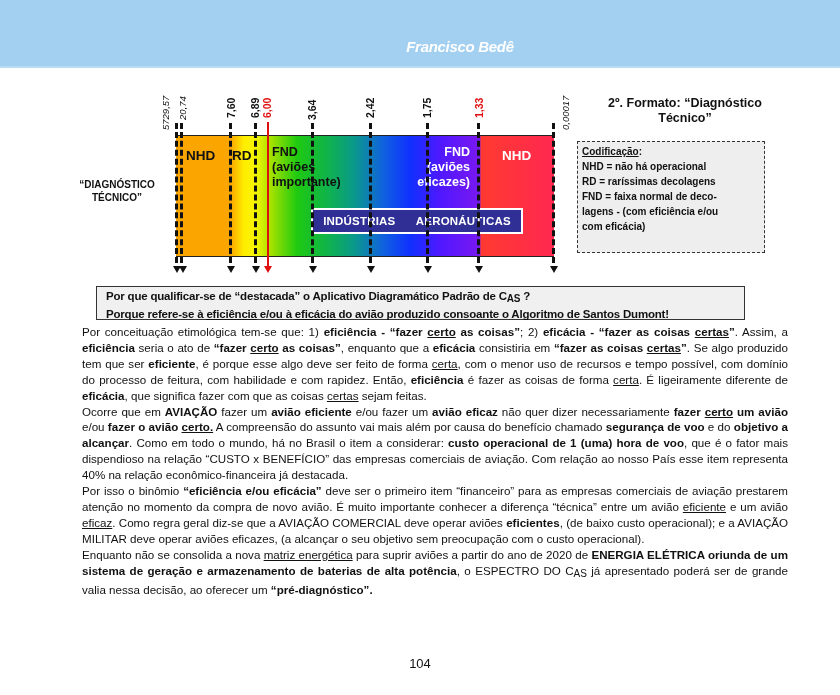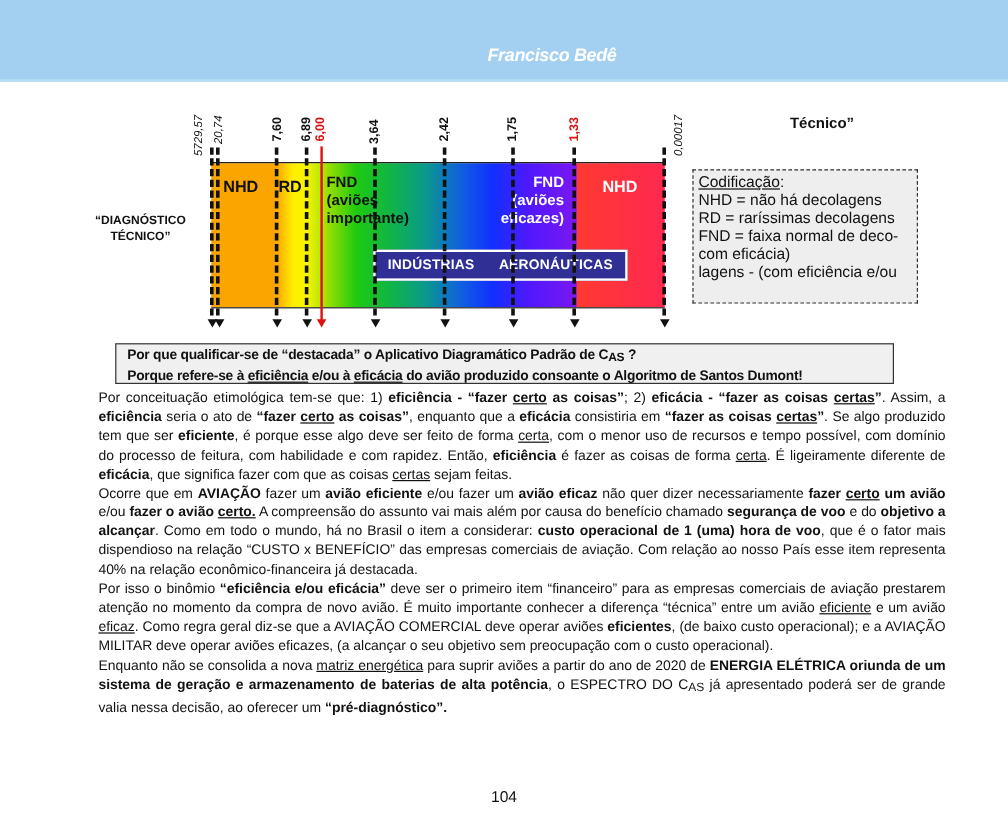--- a/index.html
+++ b/index.html
@@ -18,21 +18,21 @@
   .arrow.red { border-top-color:#e01010; }
   .tick-label { position:absolute; transform-origin:left top; transform:rotate(-90deg); font-size:10.5px; font-weight:bold; white-space:nowrap; color:#111; }
   .tick-label.italic { font-weight:normal; font-style:italic; font-size:9.5px; }
   .tick-label.red { color:#e01010; }
   .zone { position:absolute; font-weight:bold; font-size:13.5px; line-height:15px; }
   .zone.white { color:#fff; }
   .banner { position:absolute; left:266px; top:128px; width:208px; height:22px; background:#2f2f96; border:2px solid #fff; color:#fff; font-weight:bold; font-size:11.5px; display:flex; align-items:center; justify-content:space-around; letter-spacing:0.2px;margin-left:45px; }
   .diag-label { position:absolute; left:62px; top:98px; width:110px; text-align:center; font-weight:bold; font-size:10px; line-height:13px; }
 
   .format-title { position:absolute; left:585px; top:96px; width:200px; text-align:center; font-weight:bold; font-size:12.5px; line-height:15px; }
-  .codebox { position:absolute; left:577px; top:141px; width:188px; height:112px; background:#eeeeee; border:1.5px dashed #333; padding:2px 4px; box-sizing:border-box; font-weight:normal; font-size:13px; line-height:15px; }
+  .codebox { position:absolute; left:577px; top:141px; width:188px; height:112px; background:#eeeeee; border:1.5px dashed #333; padding:2px 4px; box-sizing:border-box; font-weight:bold; font-size:10px; line-height:15px; }
   .codebox .u { text-decoration:underline; }
   .codebox .indent { padding-left:28px; }
 
   .qbox { position:absolute; left:96px; top:286px; width:649px; height:34px; background:#f0f0f0; border:1px solid #333; box-sizing:border-box; padding:2px 9px; font-weight:bold; font-size:11.5px; line-height:14.5px; letter-spacing:-0.2px; }
   .qbox u { text-decoration:underline; }
   sub { font-size:10px; vertical-align:-2px; }
 
   .body-text { position:absolute; left:82px; top:324px; width:706px; font-size:11.6px; line-height:15.9px; text-align:justify; color:#111; }
   .body-text p { margin:0; }
   .page-num { position:absolute; left:0; width:840px; top:656px; text-align:center; font-size:13px; }
@@ -99,30 +99,31 @@
   <div class="tick-label" style="left:249px;top:38px;">6,89</div>
   <div class="tick-label red" style="left:261px;top:38px;">6,00</div>
   <div class="tick-label" style="left:306px;top:40px;">3,64</div>
   <div class="tick-label" style="left:364px;top:38px;">2,42</div>
   <div class="tick-label" style="left:421px;top:38px;">1,75</div>
   <div class="tick-label red" style="left:473px;top:38px;">1,33</div>
   <div class="tick-label italic" style="left:560px;top:50px;">0,00017</div>
 </div>
 
 <div class="format-title">
+  <div>2º. Formato: “Diagnóstico</div>
   <div>Técnico”</div>
 </div>
 
 <div class="codebox">
   <div><span class="u">Codificação</span>:</div>
-  <div>NHD = não há decolagens</div>
+  <div>NHD = não há operacional</div>
   <div>RD = raríssimas decolagens</div>
   <div>FND = faixa normal de deco-</div>
+  <div>lagens - (com eficiência e/ou</div>
   <div>com eficácia)</div>
-  <div>lagens - (com eficiência e/ou</div>
 </div>
 
 <div class="qbox">
   <div><span>Por que qualificar-se de “destacada” o Aplicativo Diagramático Padrão de C</span><sub>AS</sub><span> ?</span></div>
   <div><span>Porque refere-se à </span><u>eficiência</u><span> e/ou à </span><u>eficácia</u><span> do avião produzido consoante o Algoritmo  de  Santos Dumont!</span></div>
 </div>
 
 <div class="body-text">
   <p><span>Por conceituação etimológica tem-se que: 1) </span><span style="font-weight: bold;">eficiência - “fazer </span><span style="font-weight: bold; text-decoration: underline;">certo</span><span style="font-weight: bold;"> as coisas”</span><span>; 2) </span><span style="font-weight: bold;">eficácia - “fazer as coisas </span><span style="font-weight: bold; text-decoration: underline;">certas</span><span style="font-weight: bold;">”</span><span>. Assim, a </span><span style="font-weight: bold;">eficiência</span><span> seria o ato de </span><span style="font-weight: bold;">“fazer </span><span style="font-weight: bold; text-decoration: underline;">certo</span><span style="font-weight: bold;"> as coisas”</span><span>, enquanto que a </span><span style="font-weight: bold;">eficácia</span><span> consistiria em </span><span style="font-weight: bold;">“fazer as coisas </span><span style="font-weight: bold; text-decoration: underline;">certas</span><span style="font-weight: bold;">”</span><span>. Se algo produzido tem que ser </span><span style="font-weight: bold;">eficiente</span><span>, é porque esse algo deve ser feito de forma </span><span style="text-decoration: underline;">certa</span><span>, com o menor uso de recursos e tempo possível, com domínio do processo de feitura, com habilidade e com rapidez. Então, </span><span style="font-weight: bold;">eficiência</span><span> é fazer as coisas de forma </span><span style="text-decoration: underline;">certa</span><span>. É ligeiramente diferente de </span><span style="font-weight: bold;">eficácia</span><span>, que significa fazer com que as coisas </span><span style="text-decoration: underline;">certas</span><span> sejam feitas.</span></p>
   <p><span>Ocorre que em </span><span style="font-weight: bold;">AVIAÇÃO</span><span> fazer um </span><span style="font-weight: bold;">avião eficiente</span><span> e/ou fazer um </span><span style="font-weight: bold;">avião eficaz</span><span> não quer dizer necessariamente </span><span style="font-weight: bold;">fazer </span><span style="font-weight: bold; text-decoration: underline;">certo</span><span style="font-weight: bold;"> um avião</span><span> e/ou </span><span style="font-weight: bold;">fazer o avião </span><span style="font-weight: bold; text-decoration: underline;">certo.</span><span> A compreensão do assunto vai mais além por causa do benefício chamado  </span><span style="font-weight: bold;">segurança de voo</span><span> e do </span><span style="font-weight: bold;">objetivo a alcançar</span><span>. Como em todo o mundo, há no Brasil o item a considerar: </span><span style="font-weight: bold;">custo operacional de 1 (uma) hora de voo</span><span>, que é o fator mais dispendioso na relação “CUSTO x BENEFÍCIO” das empresas comerciais de aviação. Com relação ao nosso País esse item representa 40% na relação econômico-financeira  já destacada.</span></p>

